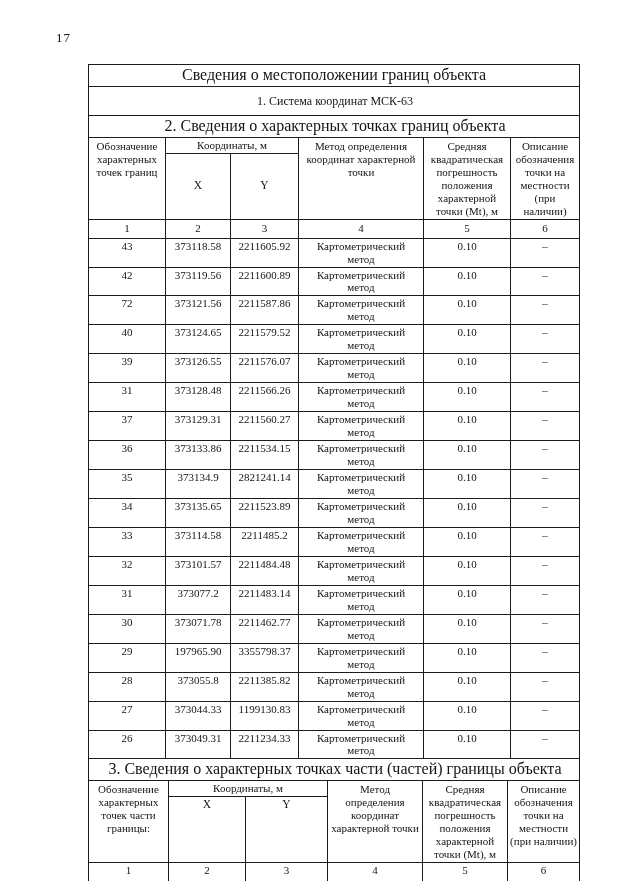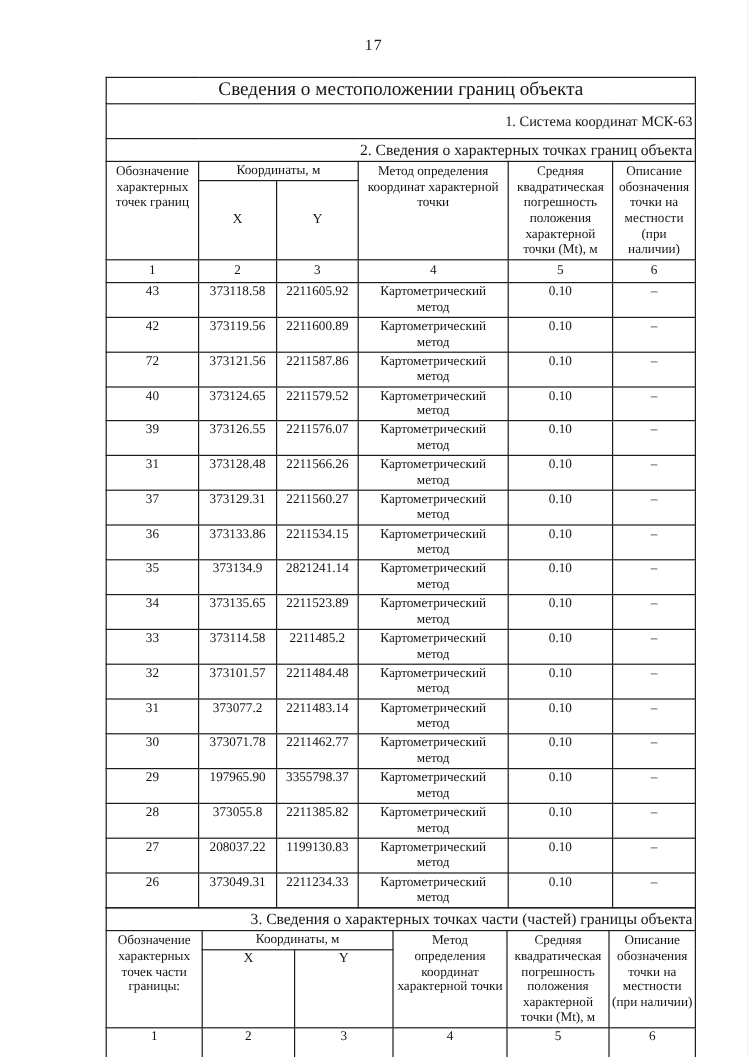--- a/index.html
+++ b/index.html
@@ -1,28 +1,28 @@
 <!DOCTYPE html>
 <html><head>
 <meta charset="utf-8">
 <style>
   html,body{margin:0;padding:0;background:#e8e8e8;}
   .sheet{width:623px;height:881px;background:#ffffff;position:relative;
          font-family:"Liberation Serif", serif;color:#141414;overflow:hidden;margin:0 auto;}
-  .page-num{position:absolute;top:30px;left:0;right:0;text-align:center;
-            font-size:13px;letter-spacing:1px;}
+  .page-num{position:absolute;top:30px;left:12px;right:0;
+            font-size:13px;letter-spacing:1px;padding-left:44px;}
   .doc{position:absolute;left:88px;top:64px;width:491px;}
   table{border-collapse:collapse;table-layout:fixed;width:491px;}
   #t2{margin-top:-1px;}
   td,th{border:1px solid #1c1c1c;font-size:11px;font-weight:normal;
         text-align:center;vertical-align:middle;padding:1px 2px;line-height:1.18;
         overflow:hidden;}
   .title-row td{height:18px;font-size:16px;}
-  .sec-row td{height:16px;text-align:right;padding-left:4px;font-size:13px;}
-  .sec1-row td{height:26px;text-align:right;padding-left:4px;font-size:12px;}
+  .sec-row td{height:16px;text-align:center;padding-left:4px;font-size:16px;}
+  .sec1-row td{height:26px;text-align:center;padding-left:4px;font-size:12px;}
   .hdr{vertical-align:top;padding-top:2px;}
   .coords-top{height:16px;}
   .xy-mid{vertical-align:middle;font-size:11.5px;}
   .xy-top{vertical-align:top;font-size:11.5px;}
   .nums-row td{height:16px;}
   .nums-row-2 td{height:26px;vertical-align:top;}
   .data-td{vertical-align:top;height:23px;}
   .method-wrap{display:inline-block;max-width:104px;}
 </style>
 </head>
@@ -196,21 +196,21 @@
           <tr>
             <td class="data-td">28</td>
             <td class="data-td">373055.8</td>
             <td class="data-td">2211385.82</td>
             <td class="data-td"><span class="method-wrap">Картометрический метод</span></td>
             <td class="data-td">0.10</td>
             <td class="data-td">–</td>
           </tr>
           <tr>
             <td class="data-td">27</td>
-            <td class="data-td">208037.22</td>
+            <td class="data-td">373044.33</td>
             <td class="data-td">1199130.83</td>
             <td class="data-td"><span class="method-wrap">Картометрический метод</span></td>
             <td class="data-td">0.10</td>
             <td class="data-td">–</td>
           </tr>
           <tr>
             <td class="data-td">26</td>
             <td class="data-td">373049.31</td>
             <td class="data-td">2211234.33</td>
             <td class="data-td"><span class="method-wrap">Картометрический метод</span></td>

